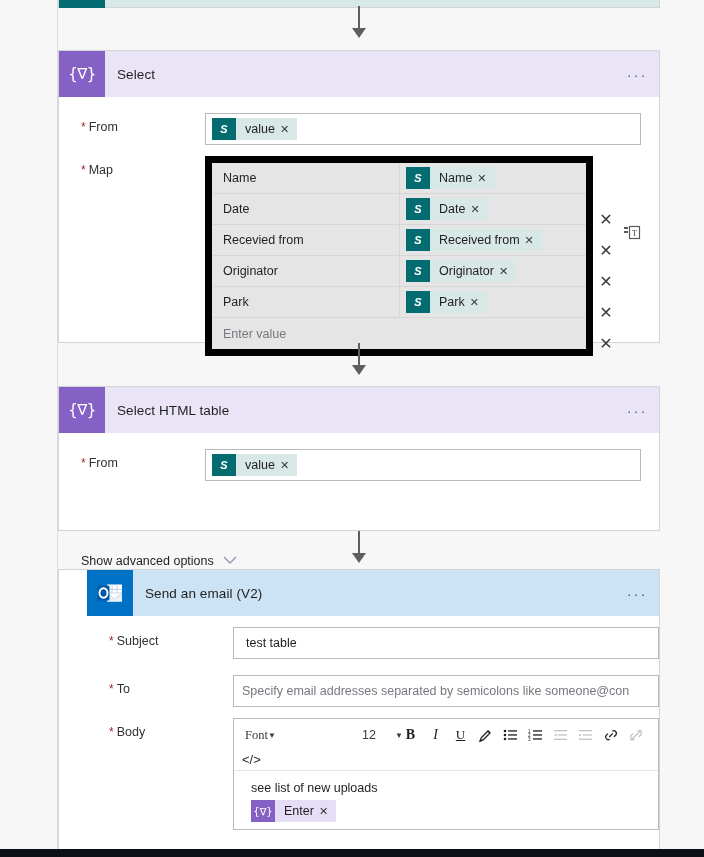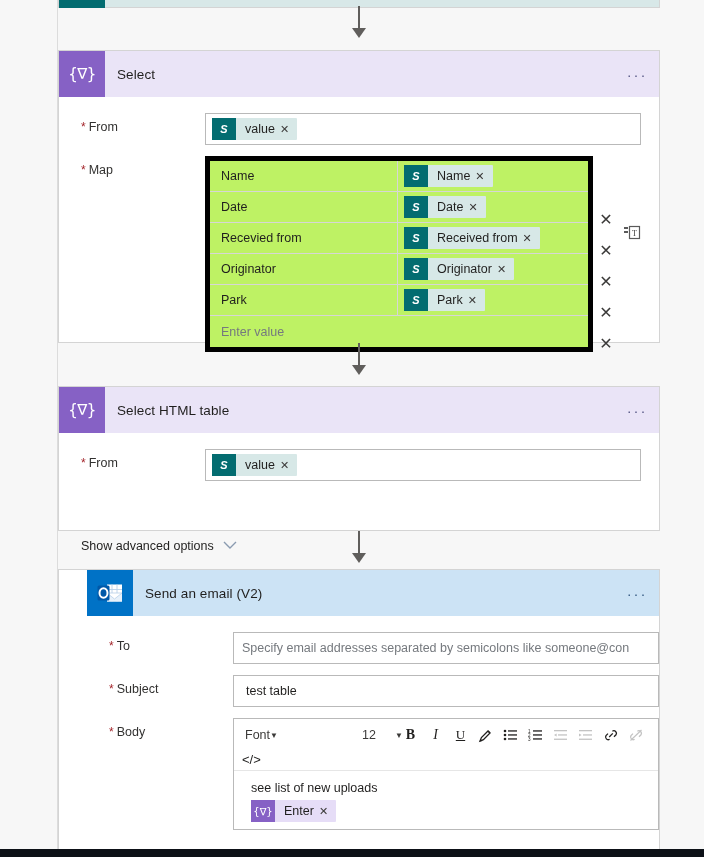--- a/index.html
+++ b/index.html
@@ -157,23 +157,23 @@
   }
   .token-x {
     font-size: 11px; color: #3b3a39;
     padding-right: 8px;
     cursor: pointer;
     line-height: 1;
   }
 
   
   .map-table {
-    border: 5px solid #000000;
+    border: 7px solid #000000;
     border-collapse: collapse;
-    background: #bef264;
+    background: #e5e5e5;
   }
   .map-row { display: flex; }
   .map-key, .map-val {
     height: 31px;
     display: flex; align-items: center;
     border-bottom: 1px solid #d6d6d6;
     font-size: 12.5px;
     color: #201f1e;
   }
   .map-key {
@@ -237,20 +237,21 @@
     height: 22px;
     padding-left: 4px;
   }
   .font-select {
     display: flex; align-items: center;
     width: 118px; height: 21px;
     font-size: 12.5px;
     color: #3b3a39;
     padding: 0 5px 0 7px;
     cursor: pointer;
+    font-family: Liberation Serif, serif;
   }
   .size-select {
     display: flex; align-items: center;
     width: 42px; height: 21px;
     font-size: 12.5px;
     color: #3b3a39;
     padding-left: 6px;
     cursor: pointer;
     gap: 19px;
   }
@@ -460,21 +461,21 @@
           <span class="token">
             <span class="token-sp-icon">
                 <span>S</span>
               </span>
             <span class="token-label">value</span>
             <span class="token-x">✕</span>
           </span>
         </div>
       </div>
 
-      <div class="adv-options" style="left:22px; top:90px;">
+      <div class="adv-options" style="left:22px; top:105px;">
         <span>Show advanced options</span>
         <span class="chev">
           <svg width="14" height="9" viewBox="0 0 14 9">
             <polyline points="1,1 7,7 13,1" fill="none" stroke="#8a9bb0" stroke-width="1.4"></polyline>
           </svg>
         </span>
       </div>
     </div>
   </div>
 
@@ -499,31 +500,31 @@
           <rect x="1.5" y="4.5" width="12" height="15" rx="1.5" fill="#0058a8"></rect>
           <ellipse cx="7.5" cy="12" rx="4" ry="4.8" fill="none" stroke="#ffffff" stroke-width="2"></ellipse>
         </svg>
       </div>
       <div class="card-title">Send an email (V2)</div>
       <div class="ellipsis">···</div>
     </div>
 
     <div class="card-body">
 
+      <div class="field-row" style="margin-top:11px;">
+        <div class="field-label req">Subject</div>
+        <div class="input-box" style="width:436px;">
+          <span class="value-text">test table</span>
+        </div>
+      </div>
+
       <div class="field-row" style="margin-top:16px;">
         <div class="field-label req">To</div>
         <div class="input-box" style="width:436px; padding:0 8px;">
           <span class="placeholder">Specify email addresses separated by semicolons like someone@con</span>
-        </div>
-      </div>
-
-      <div class="field-row" style="margin-top:11px;">
-        <div class="field-label req">Subject</div>
-        <div class="input-box" style="width:436px;">
-          <span class="value-text">test table</span>
         </div>
       </div>
 
       <div class="field-row" style="margin-top:11px;">
         <div class="field-label req">Body</div>
 
         <div class="rte" style="width:436px;">
           <div class="rte-toolbar">
 
             <div class="rte-row1">

